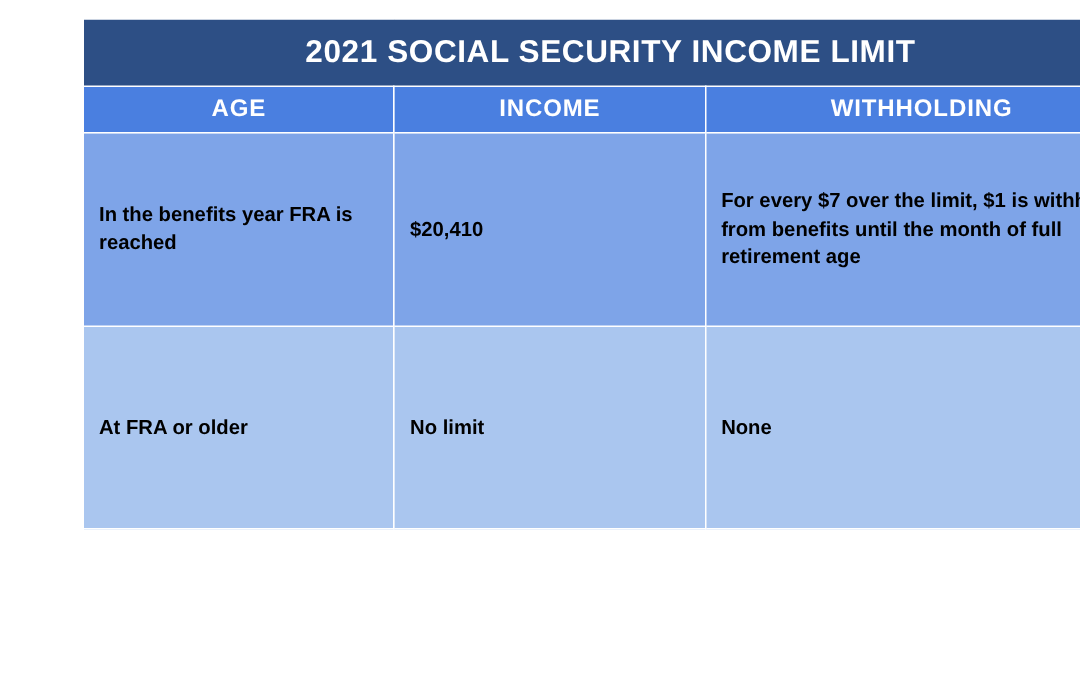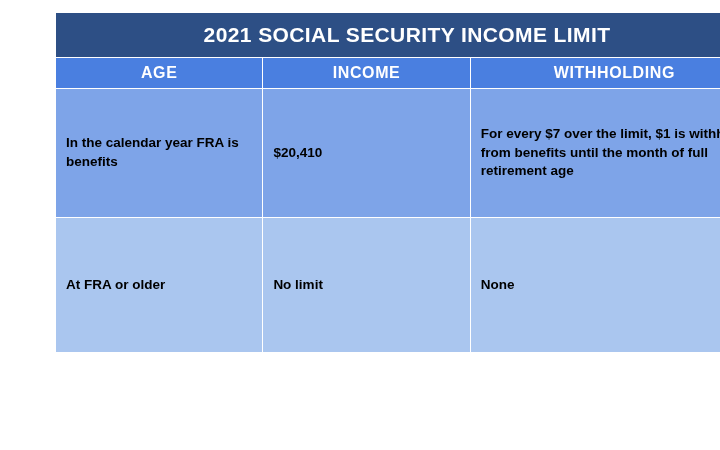--- a/index.html
+++ b/index.html
@@ -93,21 +93,21 @@
           <th class="title-cell" colspan="3">2021 SOCIAL SECURITY INCOME LIMIT</th>
         </tr>
         <tr>
           <th class="header-cell">AGE</th>
           <th class="header-cell">INCOME</th>
           <th class="header-cell">WITHHOLDING</th>
         </tr>
       </thead>
       <tbody>
         <tr class="row-dark row-2">
-          <td class="body-cell">In the calendar year FRA is benefits</td>
+          <td class="body-cell">In the benefits year FRA is reached</td>
           <td class="body-cell">$20,410</td>
           <td class="body-cell">For every $7 over the limit, $1 is withheld from benefits until the month of full retirement age</td>
         </tr>
         <tr class="row-light row-3">
           <td class="body-cell">At FRA or older</td>
           <td class="body-cell">No limit</td>
           <td class="body-cell">None</td>
         </tr>
       </tbody>
     </table>

